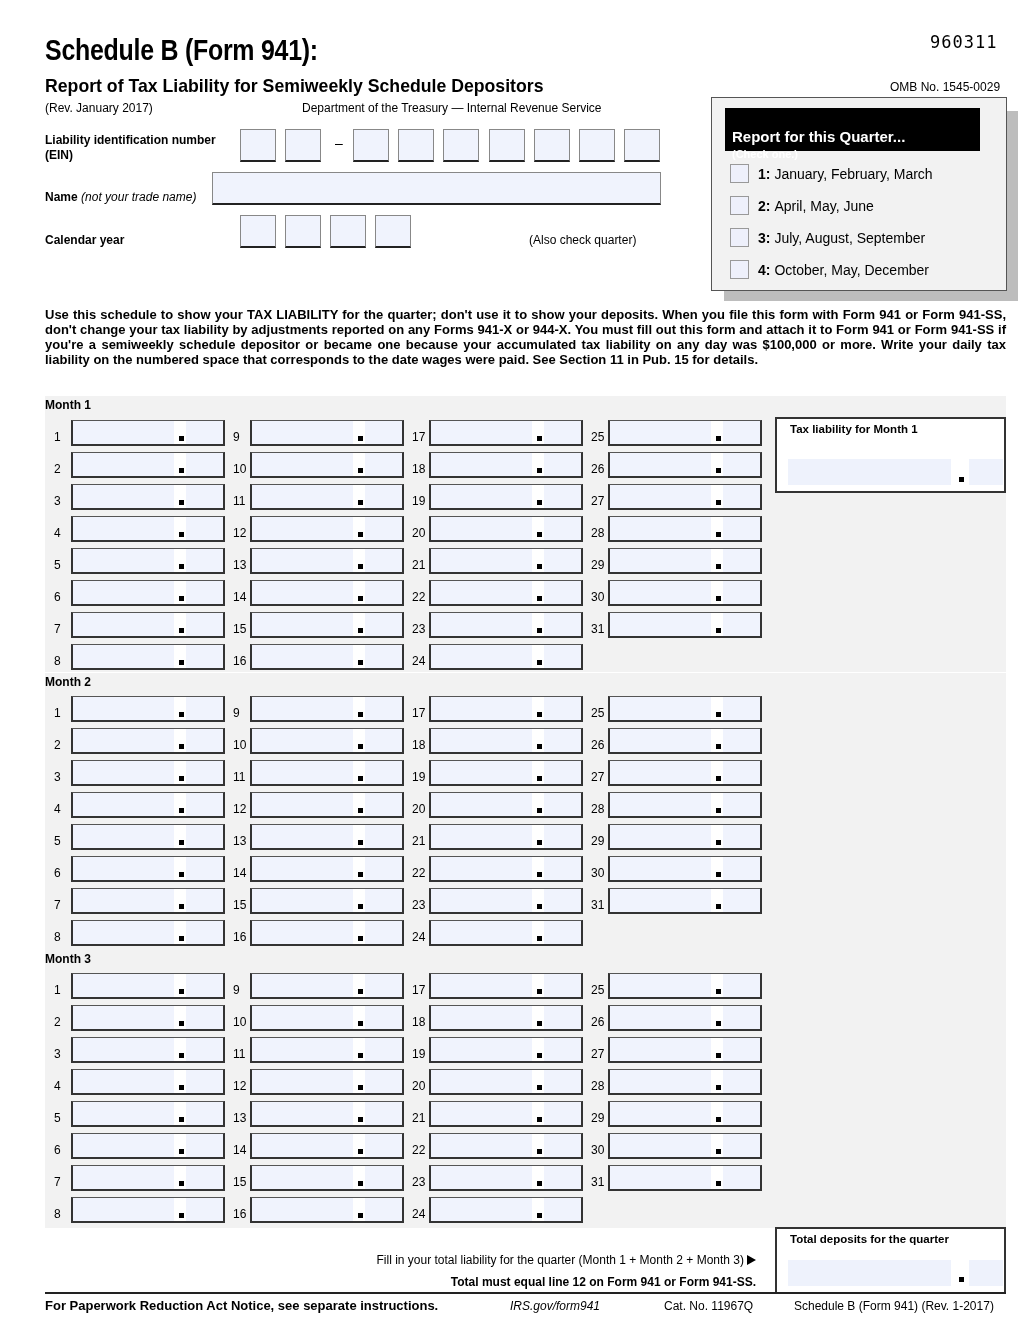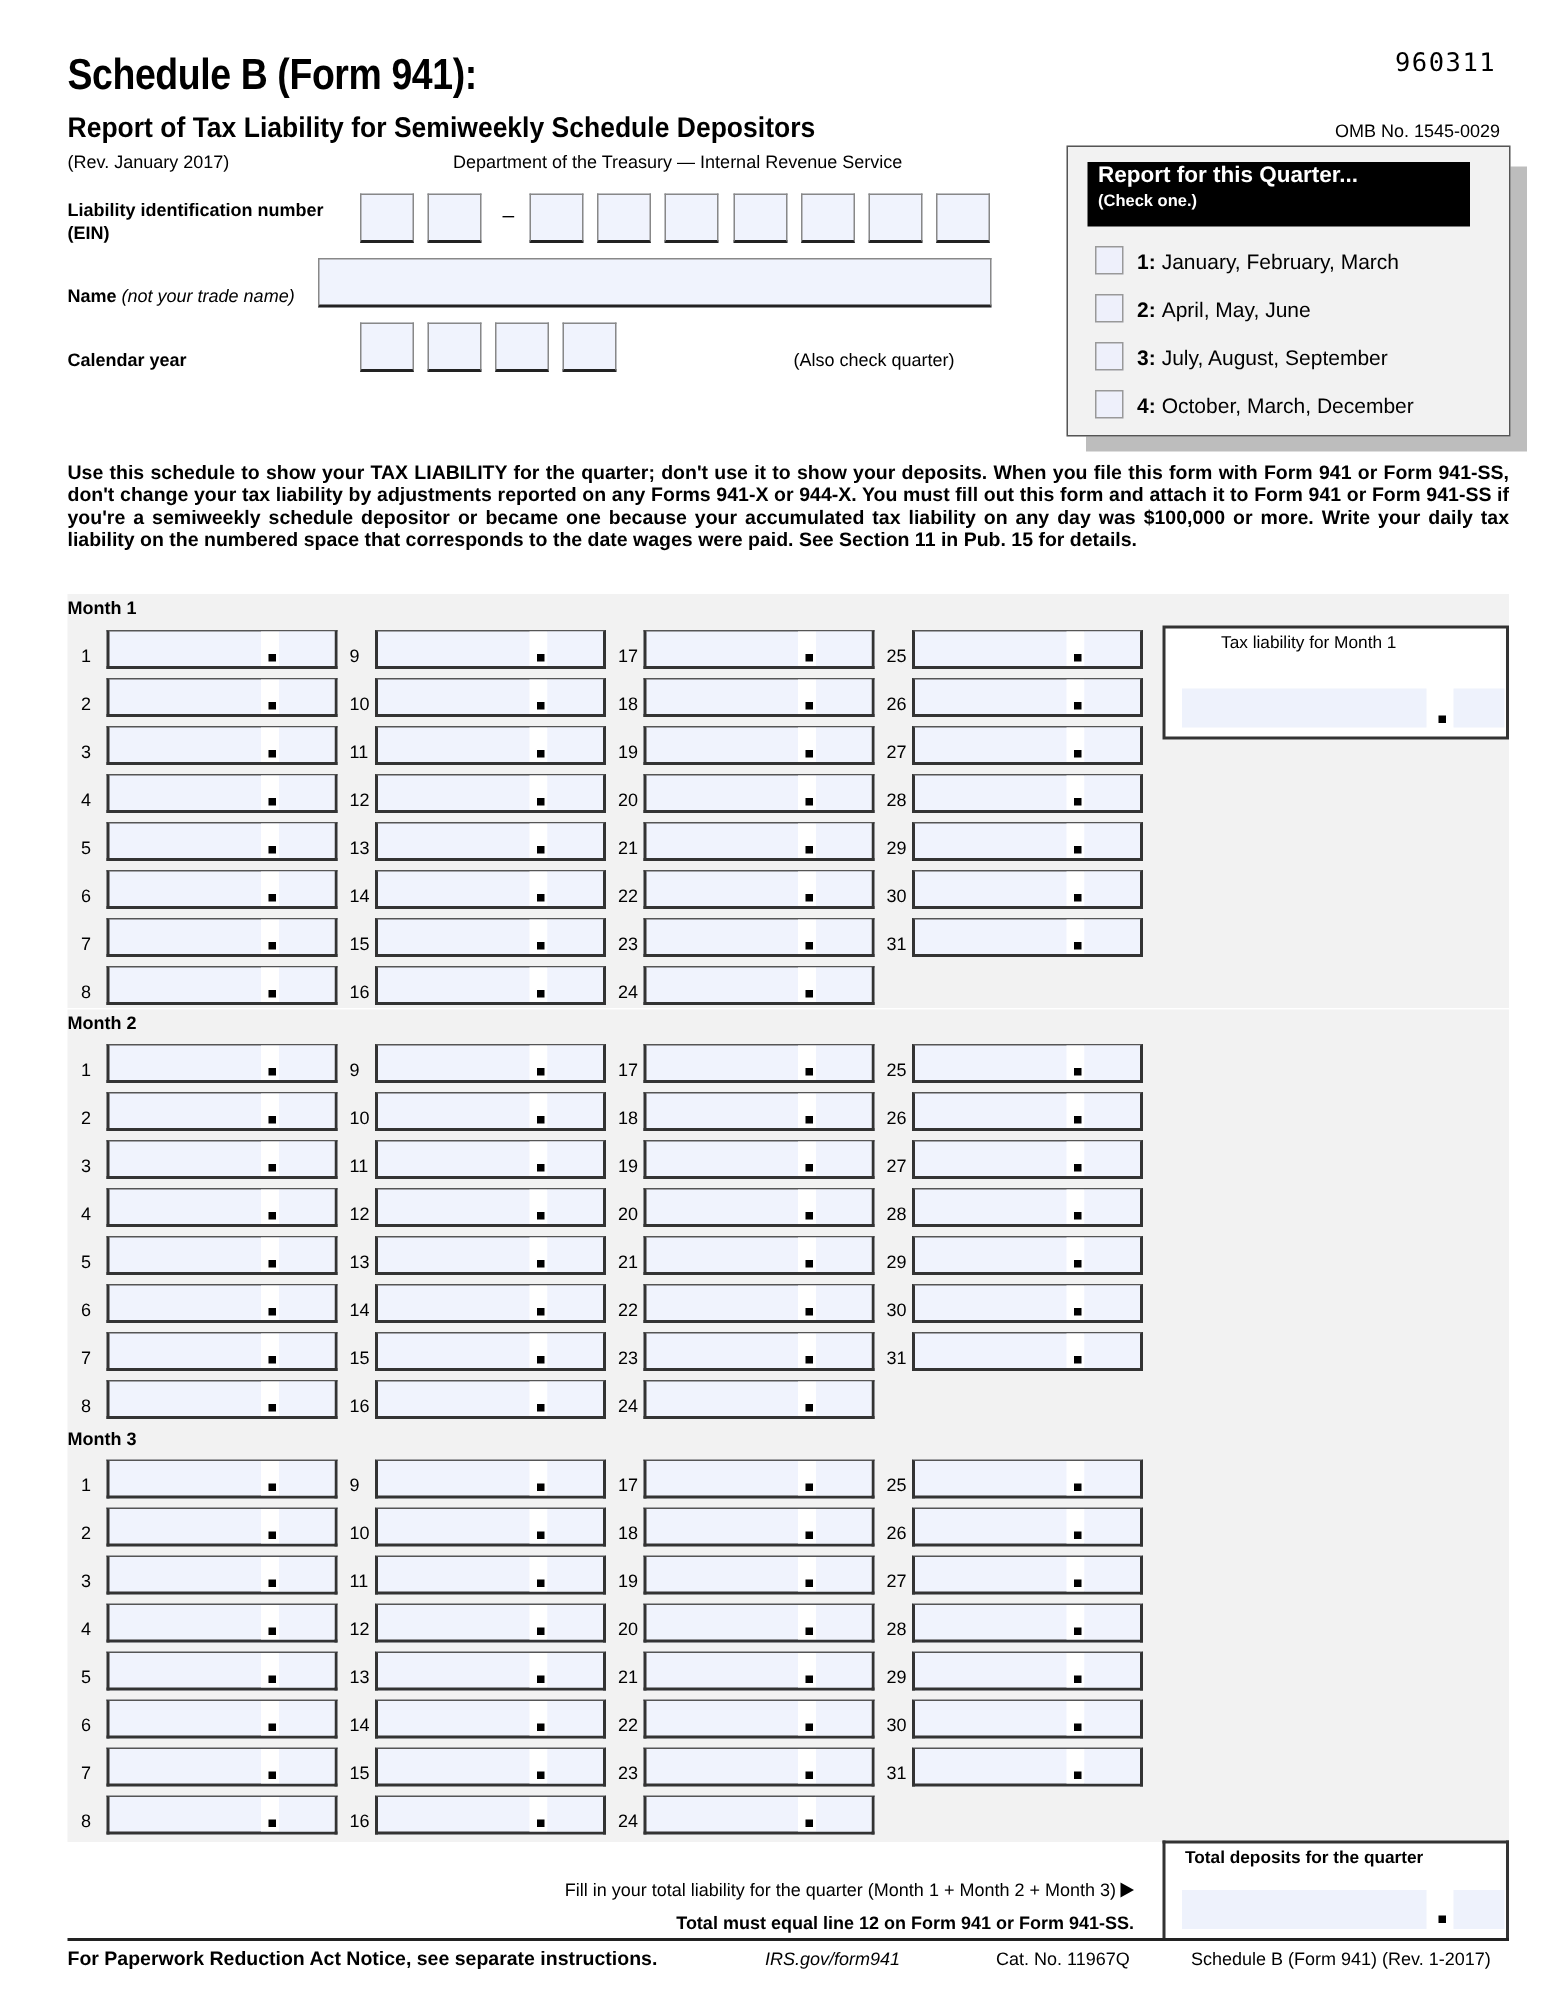--- a/index.html
+++ b/index.html
@@ -23,41 +23,41 @@
   #ein-label { left: 45px; top: 133px; line-height: 15px; }
   #ein-dash { left: 335px; top: 135px; font-size: 14px; }
   #name-label { left: 45px; top: 190px; }
   #name-field { left: 212px; top: 172px; width: 449px; height: 33px; background: #f0f3fd; border: 1px solid #888; border-bottom: 2px solid #222; }
   #year-label { left: 45px; top: 233px; }
   #also-check { left: 529px; top: 233px; font-size: 12px; }
 
   
   #quarter-shadow { left: 724px; top: 111px; width: 294px; height: 190px; background: #bdbdbd; }
   #quarter-box { left: 711px; top: 97px; width: 296px; height: 194px; background: #f2f2f2; border: 1px solid #555; }
-  #quarter-head { position: absolute; left: 13px; top: 10px; width: 255px; height: 43px; background: #000; color: #fff; padding: 0 7px; }
+  #quarter-head { position: absolute; left: 13px; top: 10px; width: 255px; height: 43px; background: #000; color: #fff; padding: 20px 7px; }
   #quarter-title { font-size: 15px; font-weight: bold; display: block; }
   #quarter-sub { font-size: 11px; font-weight: bold; display: block; margin-top: 3px; }
   .q-option { position: absolute; left: 18px; display: flex; align-items: center; font-size: 14px; }
   .q-check { width: 19px; height: 19px; background: #eef0fb; border: 1px solid #999; margin-right: 9px; cursor: pointer; }
   .q-option b { margin-right: 4px; }
 
   
   #instructions { left: 45px; top: 307px; width: 961px; font-size: 13px; font-weight: bold; line-height: 15px; text-align: justify; }
 
   
   .month-section { position: absolute; left: 45px; width: 961px; background: #f2f2f2; }
   .month-label { position: absolute; left: 0; top: 2px; font-size: 12px; font-weight: bold; }
   .cell-num { position: absolute; font-size: 12px; width: 22px; text-align: left; }
   .cell { position: absolute; width: 154px; height: 26px; background: #f0f3fd; border: 1px solid #555; border-bottom: 2px solid #333; border-left: 2px solid #333; border-right: 2px solid #333; cursor: text; }
   .cell .dot-area { position: absolute; left: 101px; top: 0; width: 12px; height: 100%; background: #fff; }
   .cell .dot { position: absolute; left: 106px; bottom: 3px; width: 5px; height: 5px; background: #000; }
   .cell .cents { position: absolute; left: 113px; top: 0; right: 0; height: 100%; background: #f0f3fd; }
 
   .liab-box { position: absolute; left: 730px; width: 231px; height: 76px; background: #fff; border: 2px solid #333; }
-  .liab-title { position: absolute; left: 13px; top: 4px; font-size: 11.5px; font-weight: normal; margin-left: 24px; }
+  .liab-title { position: absolute; left: 13px; top: 4px; font-size: 11.5px; font-weight: bold; }
   .liab-dollars { position: absolute; left: 11px; top: 40px; width: 163px; height: 26px; background: #eef2fc; cursor: text; }
   .liab-dot { position: absolute; left: 182px; top: 58px; width: 5px; height: 5px; background: #000; }
   .liab-cents { position: absolute; left: 192px; top: 40px; width: 34px; height: 26px; background: #eef2fc; cursor: text; }
 
   
   #total-box { left: 775px; top: 1227px; width: 231px; height: 66px; border-left: 2px solid #333; border-top: 2px solid #333; border-right: 2px solid #333; }
   #total-title { position: absolute; left: 13px; top: 4px; font-size: 11.5px; font-weight: bold; }
   #total-dollars { position: absolute; left: 11px; top: 31px; width: 163px; height: 26px; background: #eef2fc; }
   #total-dot { position: absolute; left: 182px; top: 48px; width: 5px; height: 5px; background: #000; }
   #total-cents { position: absolute; left: 192px; top: 31px; width: 34px; height: 26px; background: #eef2fc; }
@@ -130,21 +130,21 @@
     <span>April, May, June</span>
   </div>
   <div class="q-option" style="top:130px">
     <span class="q-check"></span>
     <b>3:</b>
     <span>July, August, September</span>
   </div>
   <div class="q-option" style="top:162px">
     <span class="q-check"></span>
     <b>4:</b>
-    <span>October, March, December</span>
+    <span>October, May, December</span>
   </div>
 </div>
 
 <div class="abs" id="instructions">Use this schedule to show your TAX LIABILITY for the quarter; don't use it to show your deposits. When you file this form with Form 941 or Form 941-SS, don't change your tax liability by adjustments reported on any Forms 941-X or 944-X. You must fill out this form and attach it to Form 941 or Form 941-SS if you're a semiweekly schedule depositor or became one because your accumulated tax liability on any day was $100,000 or more. Write your daily tax liability on the numbered space that corresponds to the date wages were paid. See Section 11 in Pub. 15 for details.</div>
 
 <div class="month-section" id="month-0" style="top:396px;height:276px">
   <div class="month-label">Month 1</div>
   <div class="liab-box" style="top:21px">
     <div class="liab-title">Tax liability for Month 1</div>
     <div class="liab-dollars"></div>

